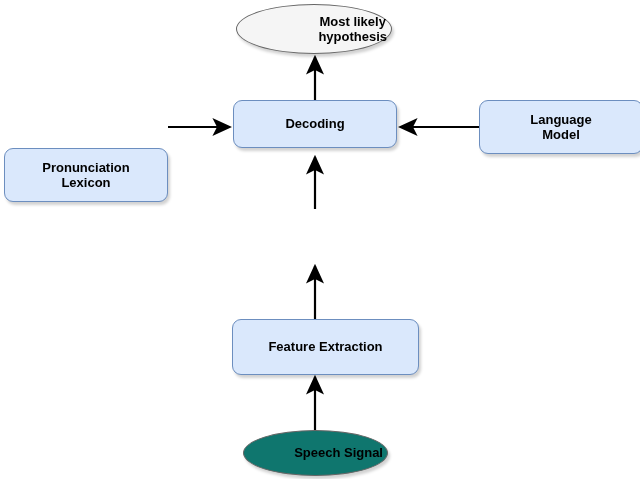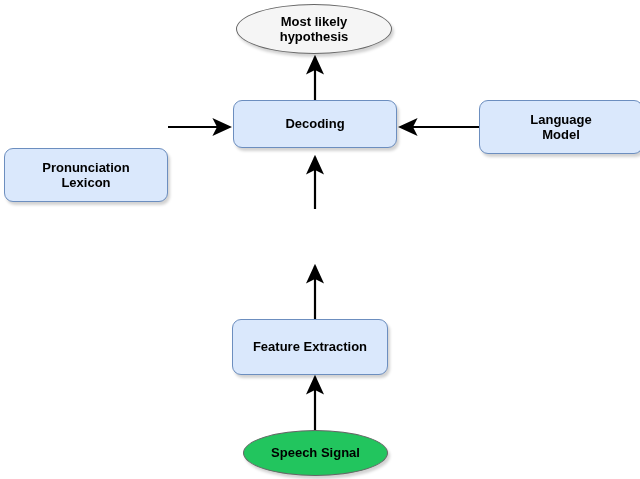--- a/index.html
+++ b/index.html
@@ -39,20 +39,21 @@
     border-radius: 9px;
     border-style: solid;
     border-width: 1.6px;
     box-shadow: 2px 3px 3px rgba(0,0,0,0.18);
   }
   .node-ellipse {
     border-radius: 50%;
     border-style: solid;
     border-width: 1.6px;
     box-shadow: 2px 3px 3px rgba(0,0,0,0.18);
+    justify-content: flex-end;
   }
   .label {
     display: block;
     white-space: pre-line;
     padding: 0 4px;
   }
 </style>
 </head>
 <body>
 
@@ -87,21 +88,21 @@
   <div class="node node-box" style="left: 233px; top: 100px; width: 164px; height: 48px; background: rgb(218, 232, 252); border-color: rgb(108, 142, 191); font-size: 13px;">
     <span class="label">Decoding</span>
   </div>
 
   <div class="node node-box" style="left: 479px; top: 100px; width: 164px; height: 54px; background: rgb(218, 232, 252); border-color: rgb(108, 142, 191); font-size: 13px;">
     <span class="label">Language
 Model</span>
   </div>
 
 
-  <div class="node node-box" style="left: 232px; top: 319px; width: 156px; height: 56px; background: rgb(218, 232, 252); border-color: rgb(108, 142, 191); font-size: 13px;">
+  <div class="node node-box" style="left: 232px; top: 319px; width: 187px; height: 56px; background: rgb(218, 232, 252); border-color: rgb(108, 142, 191); font-size: 13px;">
     <span class="label">Feature Extraction</span>
   </div>
 
-  <div class="node node-ellipse" style="left: 243px; top: 430px; width: 145px; height: 46px; background: #22c55e; border-color: rgb(102, 102, 102); font-size: 13px;">
+  <div class="node node-ellipse" style="left: 243px; top: 430px; width: 145px; height: 46px; background: #0f766e; border-color: rgb(102, 102, 102); font-size: 13px;">
     <span class="label">Speech Signal</span>
   </div>
 
 </div>
 
 </body></html>

